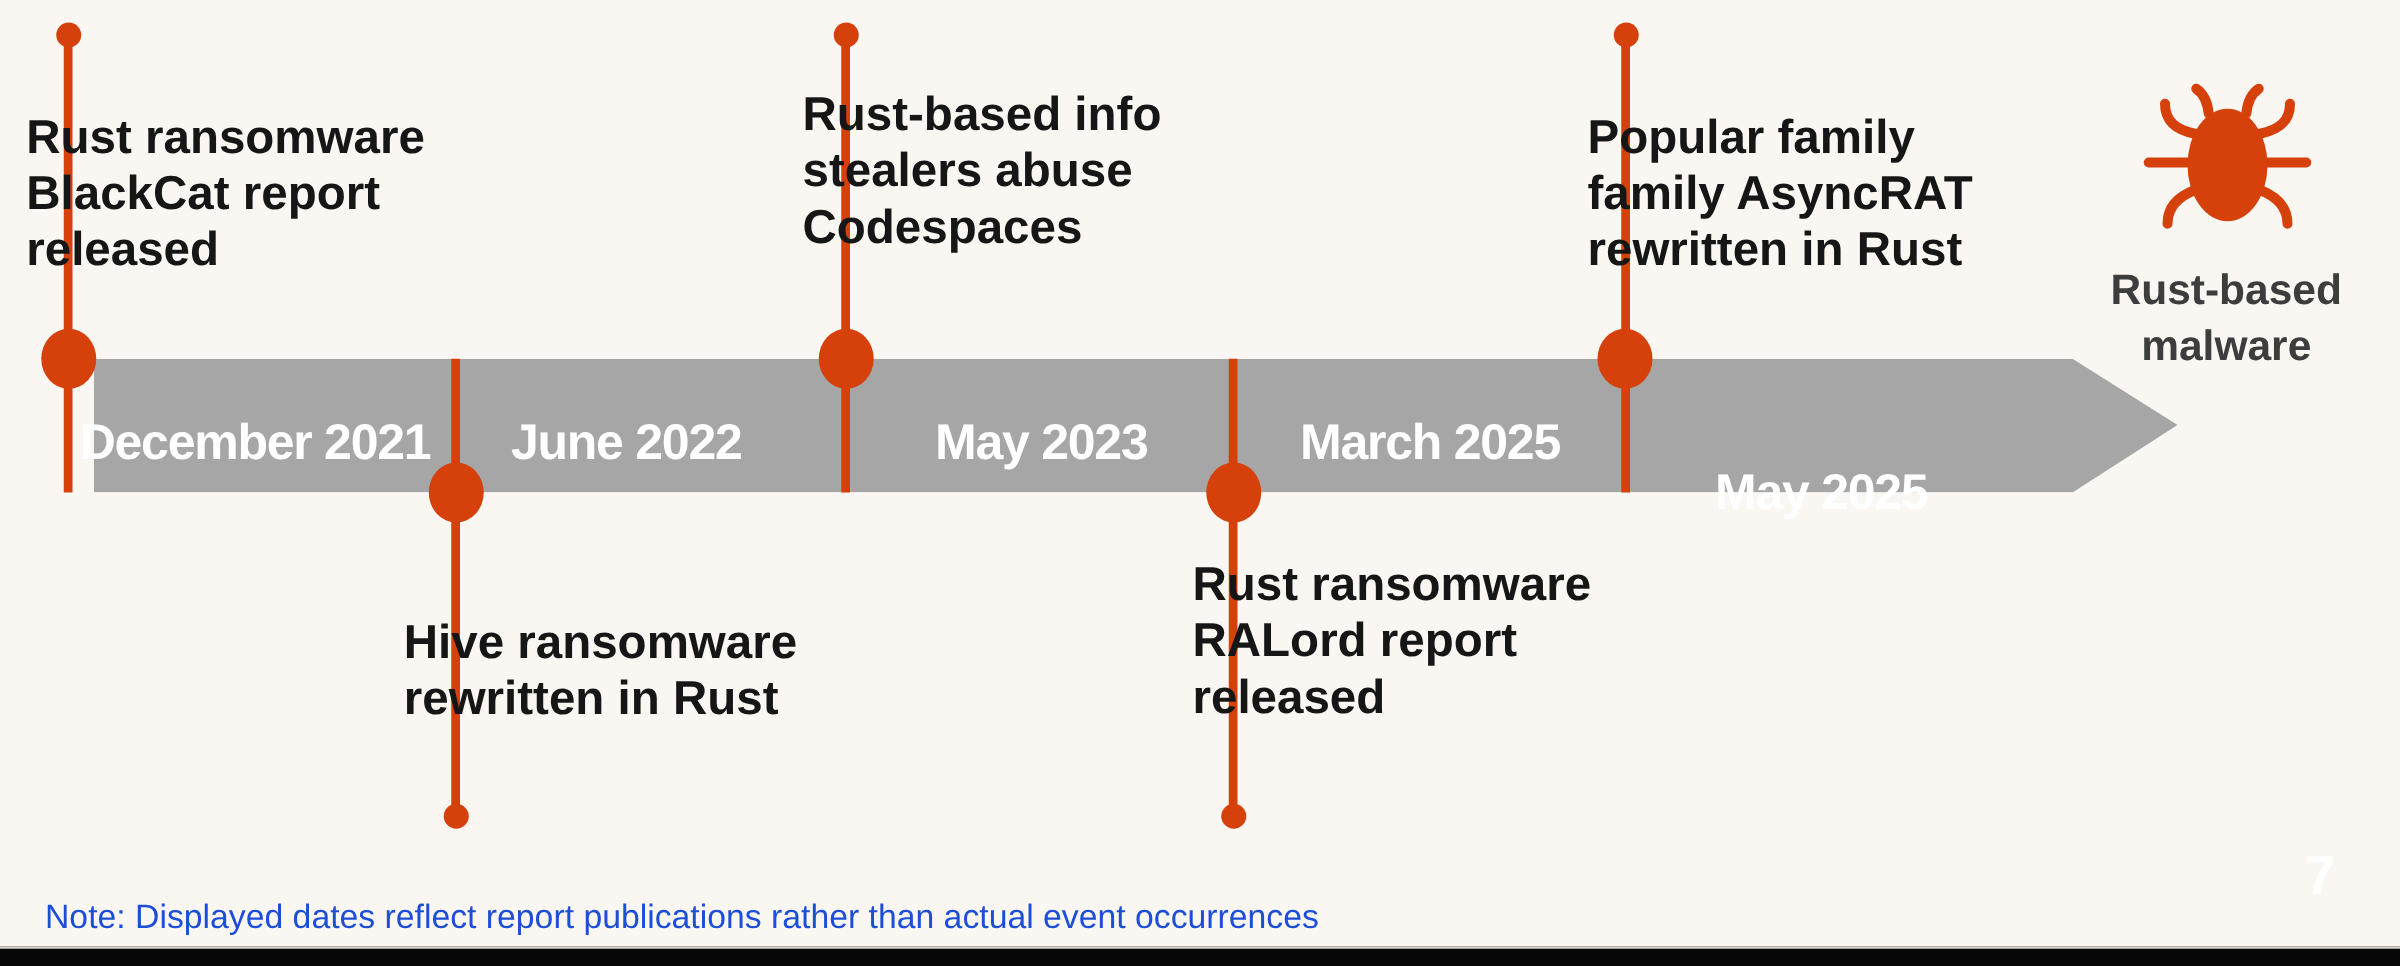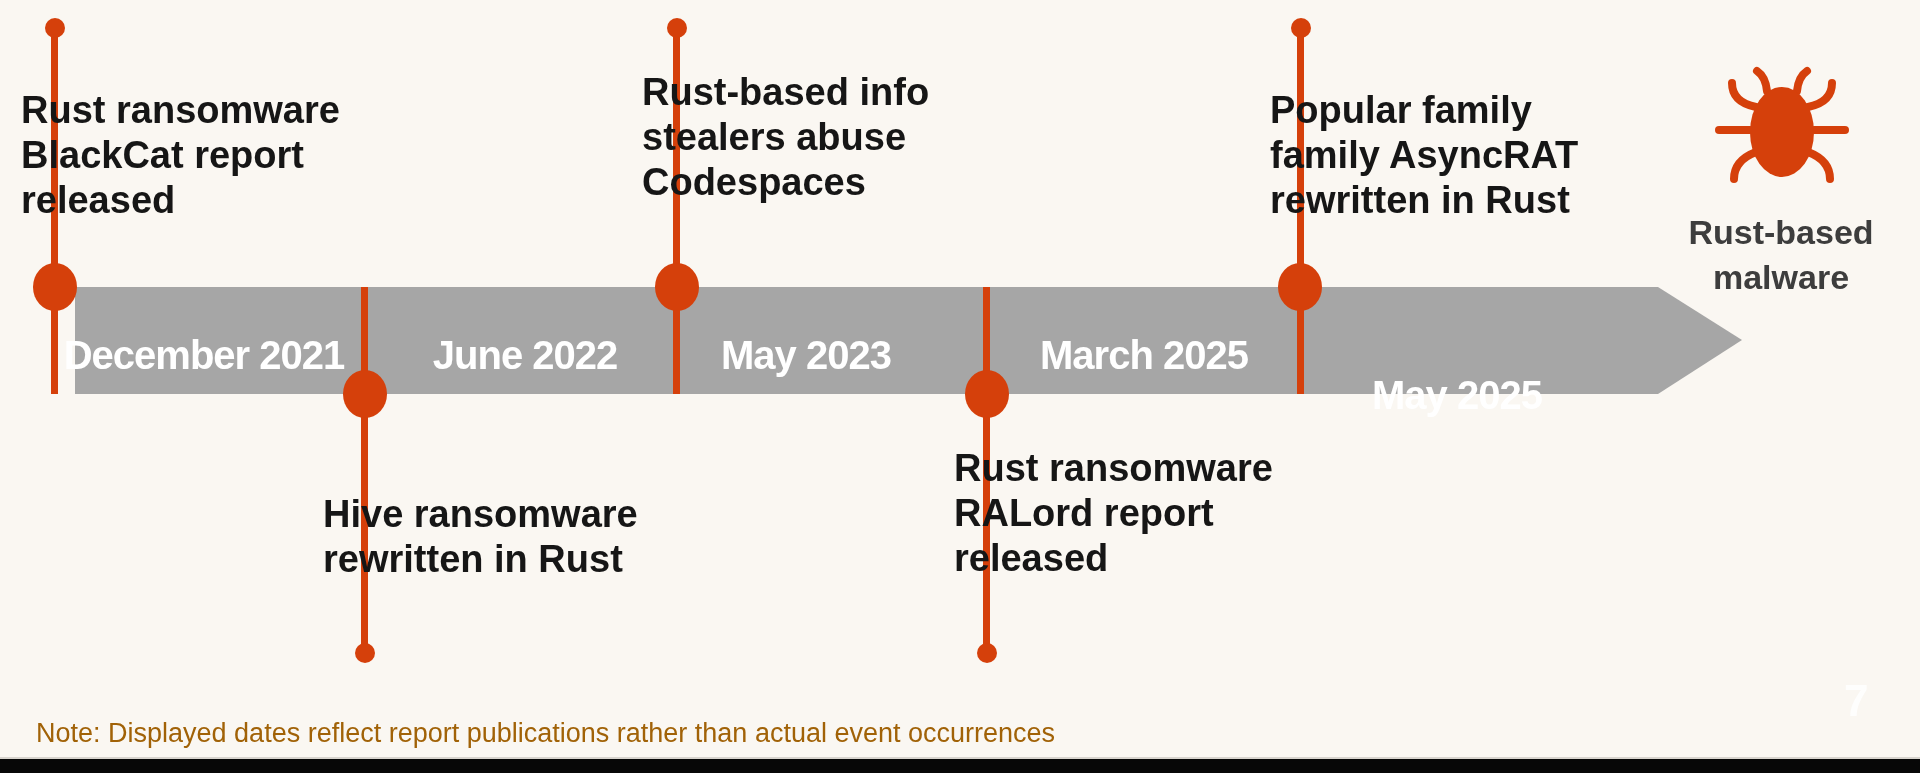--- a/index.html
+++ b/index.html
@@ -17,22 +17,22 @@
     clip-path:polygon(0 0,1583px 0,1667px 53px,1583px 107px,0 107px);
   }
 
   
   .date{
     position:absolute;top:355px;transform:translate(-50%,-50%);
     color:#FFFFFF;font-size:40px;font-weight:700;letter-spacing:-1px;
     white-space:nowrap;
   }
   .date.d1{left:204px;}
-  .date.d2{left:525px;}
-  .date.d3{left:806px;}
+  .date.d2{left:501px;}
+  .date.d3{left:833px;}
   .date.d4{left:1144px;}
   .date.d5{left:1457px;margin-top:40px;}
 
   
   .vline{position:absolute;width:7px;background:#D5400B;}
   .m1 .vline{left:51px;top:28px;height:366px;}
   .m2 .vline{left:361px;top:287px;height:366px;}
   .m3 .vline{left:673px;top:28px;height:366px;}
   .m4 .vline{left:983px;top:287px;height:366px;}
   .m5 .vline{left:1297px;top:28px;height:366px;}
@@ -67,21 +67,21 @@
   .bug{position:absolute;left:1710px;top:55px;width:150px;height:140px;}
   .legend-label{
     position:absolute;left:1631px;top:210px;width:300px;text-align:center;
     color:#3D3D3D;font-size:34px;font-weight:700;line-height:45px;
   }
   .legend-label span{display:block;}
 
   
   .footnote{
     position:absolute;left:36px;top:718px;
-    color:#a16207;font-size:27px;white-space:nowrap;
+    color:#1d4ed8;font-size:27px;white-space:nowrap;
   }
 
   
   .watermark{
     position:absolute;left:1844px;top:676px;
     color:#FFFFFF;opacity:0.9;font-size:44px;font-weight:700;
   }
 
   
   .bottom-bar{

